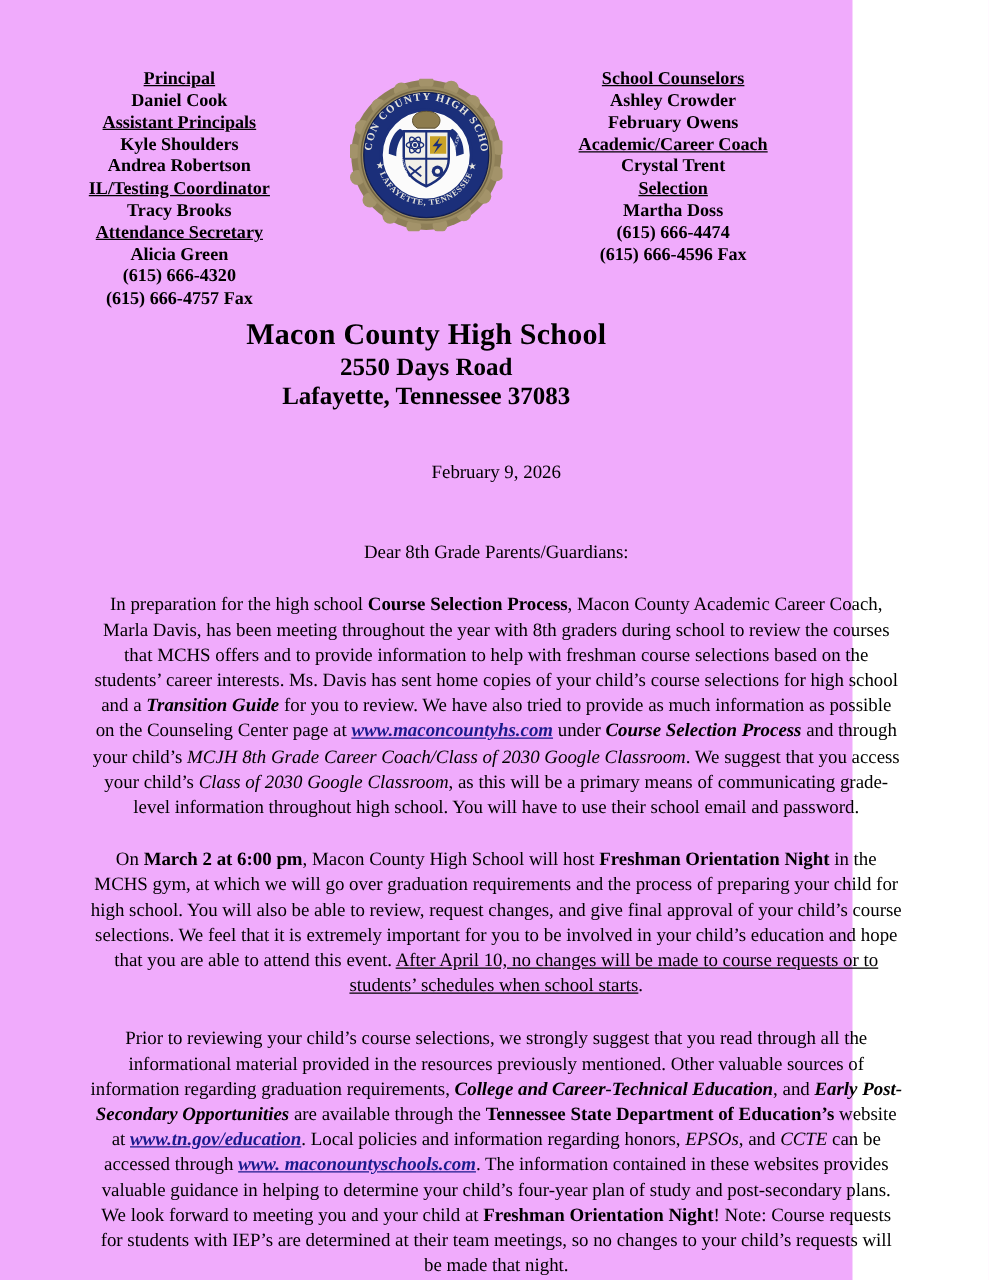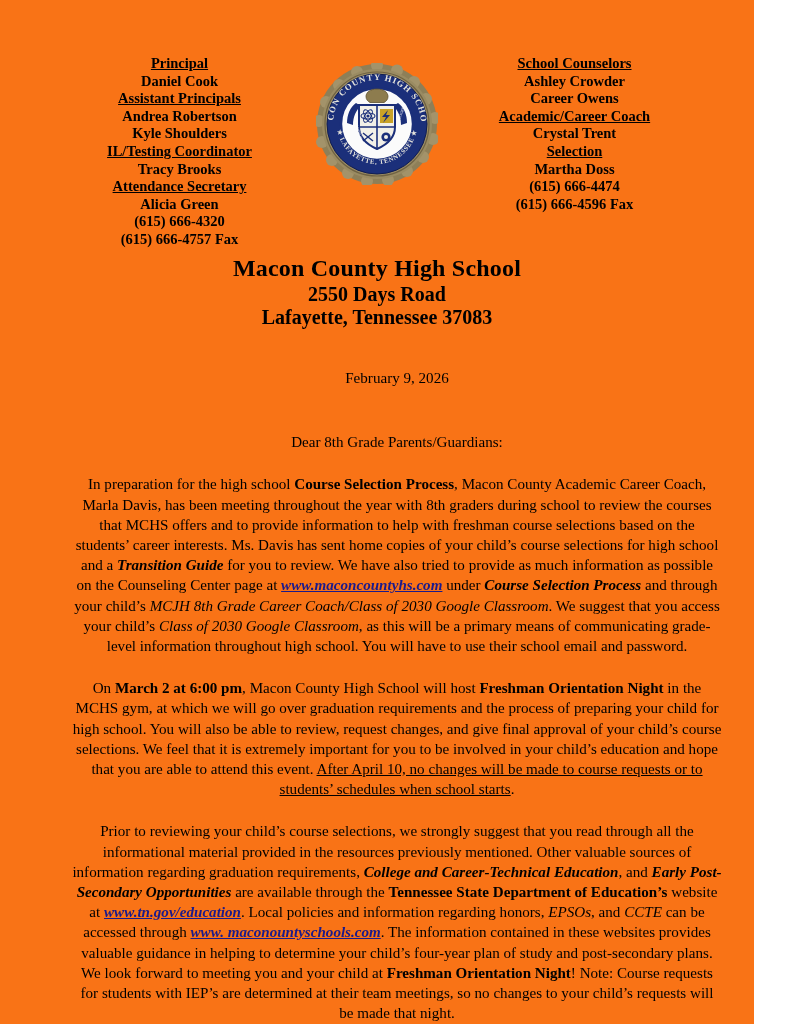--- a/index.html
+++ b/index.html
@@ -10,24 +10,24 @@
   }
   body {
     width: 791px;
     height: 1024px;
     font-family: "Liberation Serif", "DejaVu Serif", serif;
     color: #000000;
     overflow: hidden;
     position: relative;
   }
   .page {
-    width: 754px;
+    width: 682px;
     height: 1024px;
     position: relative;
-    background: #f97316;
+    background: #f0abfc;
   }
 
   
   .letterhead {
     display: flex;
     flex-direction: row;
     align-items: flex-start;
     justify-content: center;
     padding-top: 55px;
     height: 205px;
@@ -110,22 +110,22 @@
 
 <div class="page">
 
   <div class="letterhead">
 
     <div class="head-col">
       <div class="role">Principal</div>
       <div class="person">Daniel Cook</div>
 
       <div class="role">Assistant Principals</div>
+      <div class="person">Kyle Shoulders</div>
       <div class="person">Andrea Robertson</div>
-      <div class="person">Kyle Shoulders</div>
 
       <div class="role">IL/Testing Coordinator</div>
       <div class="person">Tracy Brooks</div>
 
       <div class="role">Attendance Secretary</div>
       <div class="person">Alicia Green</div>
 
       <div class="phone">(615) 666-4320</div>
       <div class="phone">(615) 666-4757 Fax</div>
     </div>
@@ -212,21 +212,21 @@
             <text x="38" y="58" font-family="Liberation Serif, serif" font-size="3.6" fill="#ffffff" transform="rotate(72 38 58)">TRADITION</text>
             <text x="84" y="58" font-family="Liberation Serif, serif" font-size="3.6" fill="#ffffff" transform="rotate(-72 84 58)">PROGRESS</text>
           </g>
         </svg>
       </div>
     </div>
 
     <div class="head-col">
       <div class="role">School Counselors</div>
       <div class="person">Ashley Crowder</div>
-      <div class="person">Career Owens</div>
+      <div class="person">February Owens</div>
 
       <div class="role">Academic/Career Coach</div>
 
       <div class="person">Crystal Trent</div>
 
       <div class="role">Selection</div>
       <div class="person">Martha Doss</div>
 
       <div class="phone">(615) 666-4474</div>
       <div class="phone">(615) 666-4596 Fax</div>

